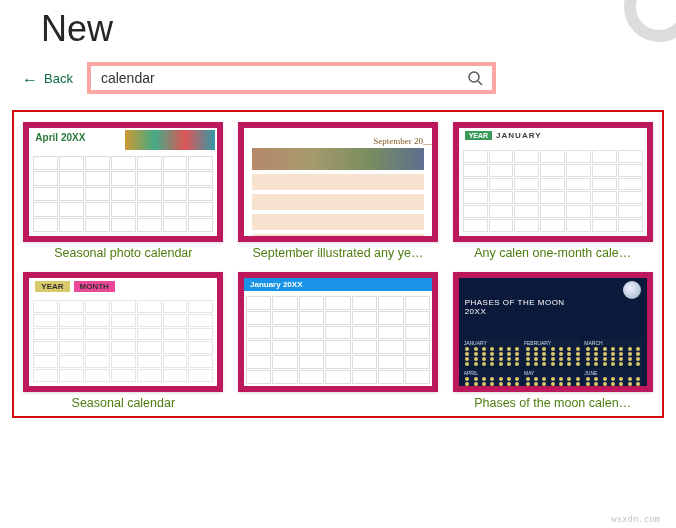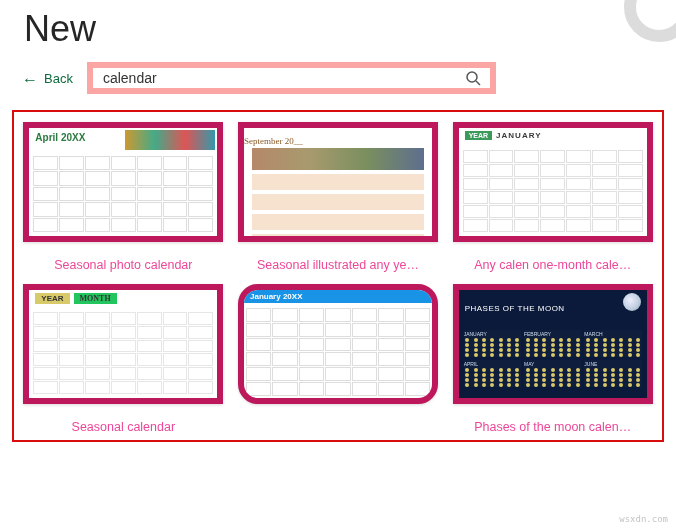--- a/index.html
+++ b/index.html
@@ -5,21 +5,21 @@
     * { margin: 0; padding: 0; box-sizing: border-box; }
     body {
       font-family: "Segoe UI", Arial, sans-serif;
       background: #ffffff;
       width: 676px;
       height: 528px;
       overflow: hidden;
       position: relative;
     }
     .header {
-      padding: 8px 24px 12px 24px;
+      padding: 8px 24px 12px 41px;
     }
     .title {
       font-size: 36px;
       font-weight: 300;
       color: #262626;
     }
     .nav-row {
       display: flex;
       align-items: center;
       padding: 0 0 0 22px;
@@ -30,21 +30,21 @@
       align-items: center;
       gap: 6px;
       color: #0d6a3e;
       font-size: 13px;
       cursor: pointer;
     }
     .back-arrow { font-size: 16px; line-height: 1; }
     .search-wrap {
       flex: 1;
       display: flex;
-      border: 6px solid #fca5a5;
+      border: 4px solid #fca5a5;
       margin-right: 180px;
       height: 32px;
     }
     .search-input {
       flex: 1;
       border: none;
       padding: 0 10px;
       font-size: 14px;
       outline: none;
       color: #333;
@@ -77,78 +77,78 @@
       width: 200px;
       height: 120px;
       border: 6px solid #be185d;
       box-shadow: 0 1px 3px rgba(0,0,0,0.15);
       background: #fff;
       overflow: hidden;
       position: relative;
     }
     .tpl-label {
       font-size: 12.5px;
-      color: #ec4899;
-      margin-top: 16px;
+      color: #4d7c0f;
+      margin-top: 4px;
       white-space: nowrap;
       overflow: hidden;
       text-overflow: ellipsis;
       max-width: 200px;
       text-align: center;
     }
     
     .t1-head { font-size: 10px; color: #2b7a3f; font-weight: bold; padding: 4px 6px; }
     .t1-img {
       position: absolute; top: 2px; right: 2px; width: 90px; height: 20px;
       background: linear-gradient(90deg,#c93,#4a8,#d55,#39a);
     }
     .mini-grid { position: absolute; left:4px; right:4px; bottom:4px; top:28px;
       display:grid; grid-template-columns:repeat(7,1fr); grid-auto-rows:1fr; gap:1px; }
     .mini-grid div { border:1px solid #ddd; font-size:5px; }
     
     .t2 { background:#fff; }
-    .t2-head { text-align:left; font-size:9px; color:#8a5a2b; font-family:serif; padding:8px 0 2px; }
+    .t2-head { text-align:right; font-size:9px; color:#8a5a2b; font-family:serif; padding:8px 0 2px; }
     .t2-img { height:22px; margin:0 8px; background:linear-gradient(90deg,#b5886a,#a89a6e,#7a8f5e,#5e6e8f); }
     .t2-rows { padding:4px 8px; display:flex; flex-direction:column; gap:4px; }
     .t2-rows div{ height:16px; background:#f6e2cf; }
     
     .t3-top{ display:flex; align-items:center; gap:4px; padding:3px 6px; font-size:7px;}
     .t3-year{ background:#3b9a5a; color:#fff; padding:1px 4px; font-weight:bold;}
     .t3-month{ color:#3b3b3b; font-weight:bold; letter-spacing:1px; font-size:8px;}
     .t3-grid{ position:absolute; left:4px; right:4px; top:22px; bottom:4px;
       display:grid; grid-template-columns:repeat(7,1fr); grid-auto-rows:1fr; gap:1px;}
     .t3-grid div{ border:1px solid #e0e0e0; }
     
     .t4-top{ display:flex; align-items:center; gap:4px; padding:3px 6px; font-size:8px;}
     .t4-year{ background:#d8c96a; color:#333; padding:1px 6px; font-weight:bold;}
-    .t4-month{ color:#333; font-weight:bold; background:#22c55e; padding:1px 6px;font-family:Liberation Serif, serif;}
+    .t4-month{ color:#333; font-weight:bold; background:#ec4899; padding:1px 6px;}
     .t4-grid{ position:absolute; left:4px; right:4px; top:22px; bottom:4px;
       display:grid; grid-template-columns:repeat(7,1fr); grid-auto-rows:1fr; gap:1px;}
     .t4-grid div{ border:1px solid #e6e6e6; }
     
-    .t5{ background:#fff;border-radius:20px;}
+    .t5{ background:#fff;}
     .t5-bar{ background:#1893e6; color:#fff; font-size:8px; font-weight:bold; padding:2px 6px;}
     .t5-grid{ position:absolute; left:2px; right:2px; top:18px; bottom:2px;
       display:grid; grid-template-columns:repeat(7,1fr); grid-auto-rows:1fr; gap:1px;}
     .t5-grid div{ border:1px solid #ddd; }
     
     .t6{ background:#0b1a3a; color:#fff;}
-    .t6-head{ font-size:8px; padding:14px 6px; letter-spacing:0.5px; position:relative;}
+    .t6-head{ font-size:8px; padding:20px 6px; letter-spacing:0.5px; position:relative;}
     .t6-moon{ position:absolute; right:6px; top:3px; width:18px; height:18px; border-radius:50%;
       background:radial-gradient(circle at 40% 40%, #eef 0%, #bcd 60%, #789 100%); }
     .t6-months{ display:grid; grid-template-columns:repeat(3,1fr); gap:3px; padding:3px 5px;}
     .t6-m{ background:rgba(255,255,255,0.02); }
     .t6-m-name{ font-size:5px; color:#cde; padding:1px 0;}
     .t6-dots{ display:grid; grid-template-columns:repeat(7,1fr); gap:1px;}
     .t6-dots span{ width:4px; height:4px; border-radius:50%; background:#d7c86a; display:block; margin:auto;}
     .circle-deco{
       position:absolute; top:-28px; right:-18px; width:70px; height:70px; border-radius:50%;
       border:12px solid #dcdcdc; background:transparent;
     }
-    .watermark{ position:absolute; bottom:4px; right:8px; font-size:9px; color:#c5c5c5; font-family:monospace;}
+    .watermark{ position:absolute; bottom:4px; right:16px; font-size:9px; color:#c5c5c5; font-family:monospace;}
   </style>
 </head>
 <body>
 
 <div class="circle-deco"></div>
 
 <div class="header">
   <div class="title">New</div>
 </div>
 
@@ -221,21 +221,21 @@
         <div class="t2-head">September 20__</div>
         <div class="t2-img"></div>
         <div class="t2-rows">
           <div></div>
             <div></div>
             <div></div>
             <div></div>
             <div></div>
         </div>
       </div>
-      <div class="tpl-label">Seasonal illustrated any ye…</div>
+      <div class="tpl-label">September illustrated any ye…</div>
     </div>
 
     <div class="tpl">
       <div class="thumb">
         <div class="t3-top">
           <span class="t3-year">YEAR</span>
           <span class="t3-month">JANUARY</span>
         </div>
         <div class="t3-grid">
           <div></div>
@@ -386,20 +386,21 @@
             <div></div>
             <div></div>
         </div>
       </div>
     </div>
 
     <div class="tpl">
       <div class="thumb t6">
         <div class="t6-head">
           <div>PHASES OF THE MOON</div>
+          <div>20XX</div>
           <div class="t6-moon"></div>
         </div>
         <div class="t6-months">
           <div class="t6-m">
               <div class="t6-m-name">JANUARY</div>
               <div class="t6-dots">
                 <span></span>
                 <span></span>
                 <span></span>
                 <span></span>

